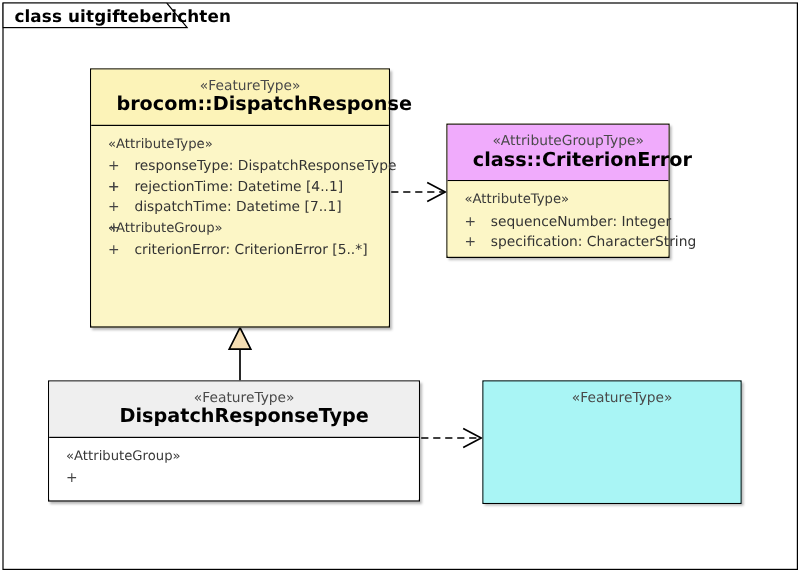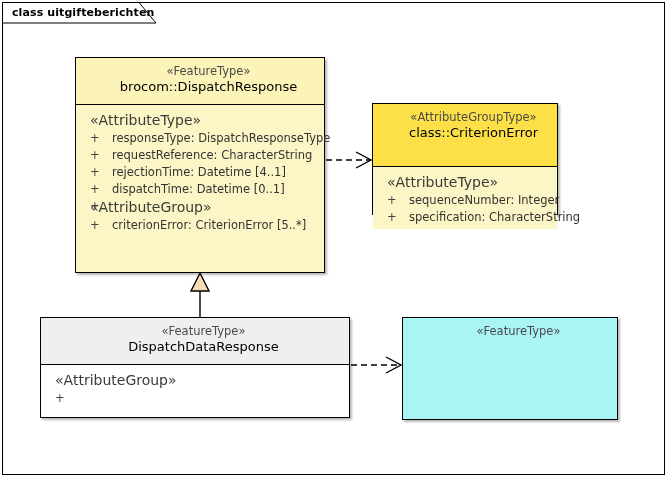--- a/index.html
+++ b/index.html
@@ -47,21 +47,21 @@
   .title-tab .tab-shape {
     position: absolute;
     left: 0; top: 0;
     width: 155px;
     height: 22px;
   }
   .title-tab .tab-label {
     position: absolute;
     left: 10px;
     top: 4px;
-    font-size: 11px;
+    font-size: 14px;
     font-weight: bold;
     color: #000000;
     white-space: nowrap;
     letter-spacing: 0.1px;
   }
 
   
   .uml-box {
     position: absolute;
     box-sizing: border-box;
@@ -73,35 +73,35 @@
     text-align: center;
     padding: 6px 4px 6px 21px;
   }
   .uml-head .stereo {
     font-size: 11.5px;
     color: #4a4a4a;
     line-height: 15px;
     white-space: nowrap;
   }
   .uml-head .cname {
-    font-size: 13px;
-    font-weight: normal;
+    font-size: 16px;
+    font-weight: bold;
     color: #000000;
     line-height: 16px;
     white-space: nowrap;
   }
   .uml-head .cname.abstract {
     font-style: italic;
   }
   .uml-body {
     box-sizing: border-box;
     padding: 6px 2px 4px 2px;
   }
   .sect-stereo {
-    font-size: 14px;
+    font-size: 11px;
     color: #3a3a3a;
     padding: 1px 0 2px 12px;
     line-height: 16px;
     white-space: nowrap;
   }
   .attr-row {
     font-size: 11.5px;
     color: #333333;
     line-height: 17px;
     white-space: nowrap;
@@ -134,23 +134,23 @@
   }
 
   #box-criterion-error {
     left: 372px;
     top: 103px;
     width: 186px;
     height: 112px;
     background: #FDF7C3;
   }
   #box-criterion-error .uml-head {
-    background: #fde047;
+    background: #f0abfc;
     border-bottom: 1.5px solid #000000;
-    height: 63px;
+    height: 47px;
   }
   #box-criterion-error .uml-body {
     background: #FCF6C6;
     height: 62px;
   }
 
   #box-dispatch-data-response {
     left: 40px;
     top: 317px;
     width: 310px;
@@ -230,29 +230,28 @@
       <div class="cname">brocom::DispatchResponse</div>
     </div>
     <div class="uml-body">
       <div class="sect-stereo">«AttributeType»</div>
       <div class="attr-row">
         <span class="vis">+</span>
         <span>responseType: DispatchResponseType</span>
       </div>
       <div class="attr-row">
         <span class="vis">+</span>
-        <span>requestReference: CharacterString</span>
       </div>
       <div class="attr-row">
         <span class="vis">+</span>
         <span>rejectionTime: Datetime [4..1]</span>
       </div>
       <div class="attr-row">
         <span class="vis">+</span>
-        <span>dispatchTime: Datetime [0..1]</span>
+        <span>dispatchTime: Datetime [7..1]</span>
       </div>
       <div class="attr-row">
         <span class="vis">+</span>
       </div>
       <div class="sect-stereo">«AttributeGroup»</div>
       <div class="attr-row">
         <span class="vis">+</span>
         <span>criterionError: CriterionError [5..*]</span>
       </div>
     </div>
@@ -272,21 +271,21 @@
       <div class="attr-row">
         <span class="vis">+</span>
         <span>specification: CharacterString</span>
       </div>
     </div>
   </div>
 
   <div class="uml-box" id="box-dispatch-data-response">
     <div class="uml-head">
       <div class="stereo">«FeatureType»</div>
-      <div class="cname">DispatchDataResponse</div>
+      <div class="cname">DispatchResponseType</div>
     </div>
     <div class="uml-body">
       <div class="sect-stereo">«AttributeGroup»</div>
       <div class="attr-row">
         <span class="vis">+</span>
       </div>
     </div>
   </div>
 
   <div class="uml-box" id="box-abstract-registration-object">

